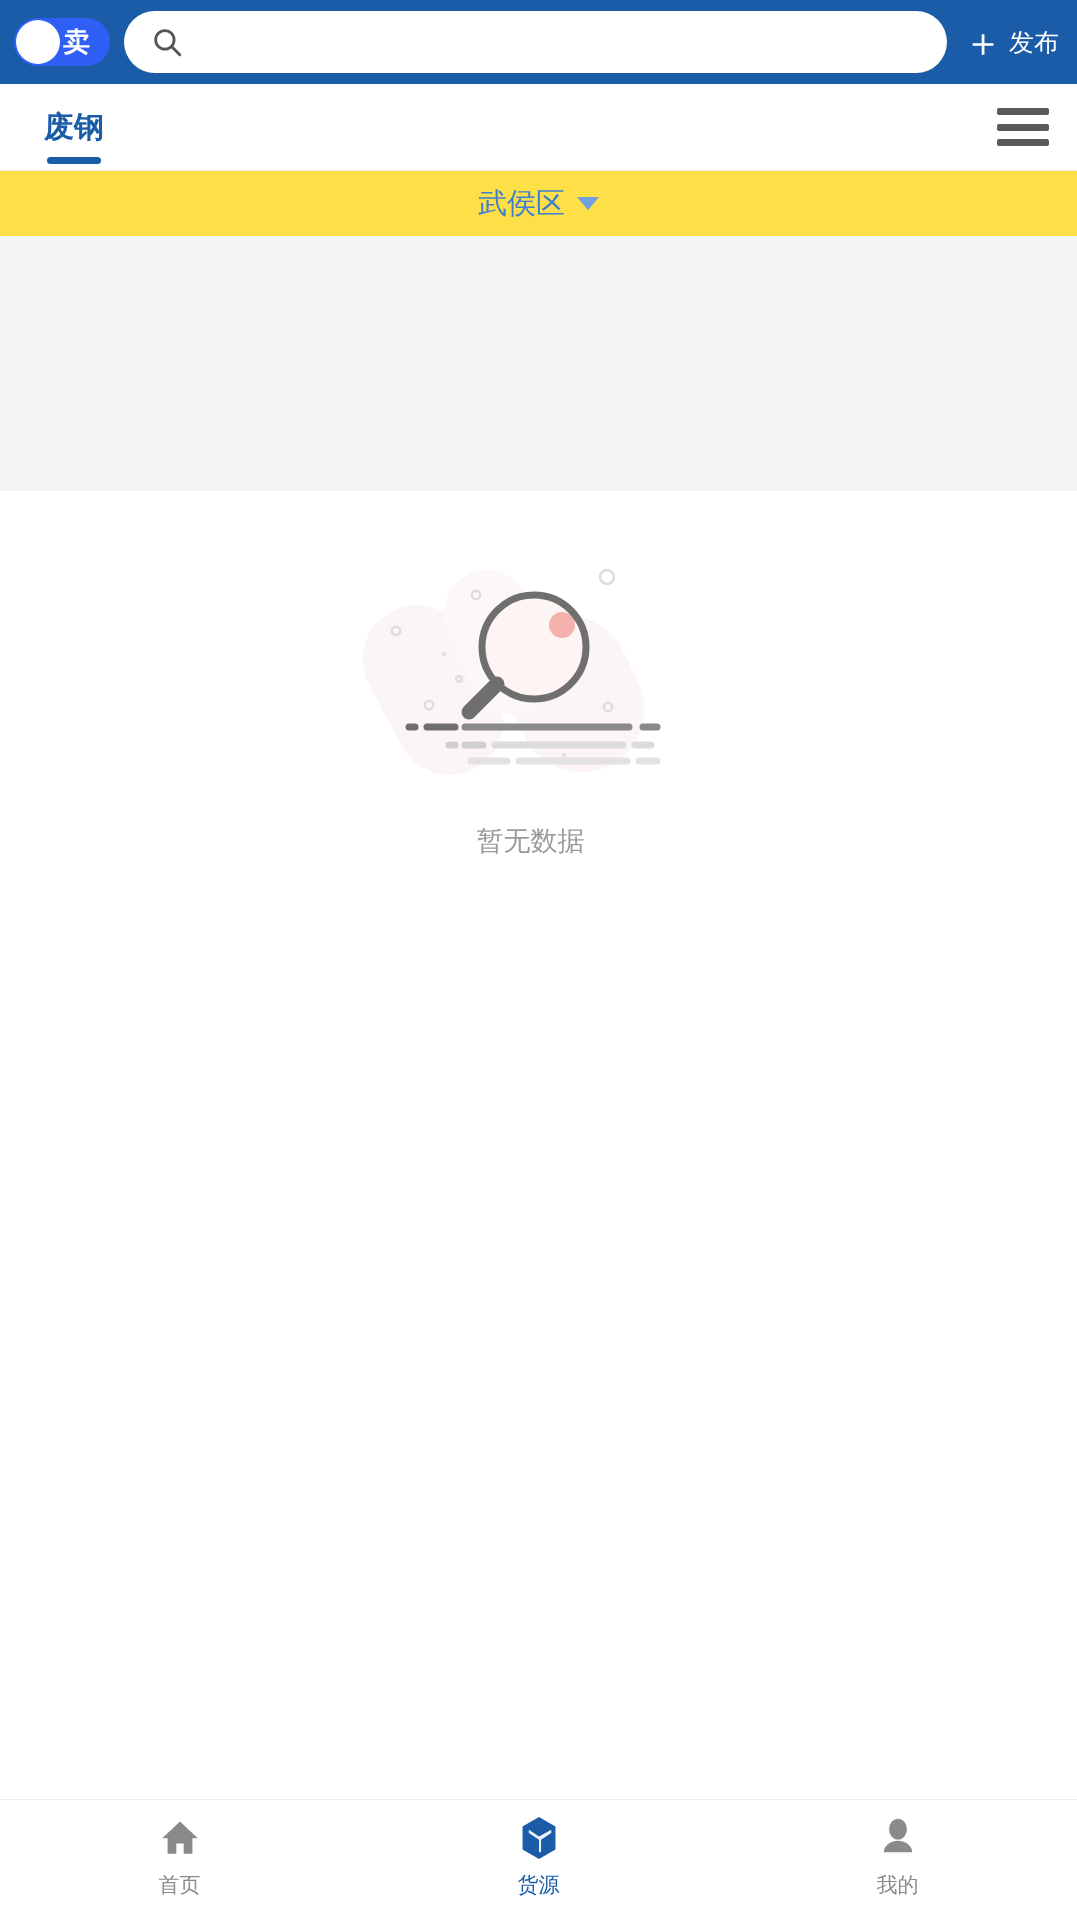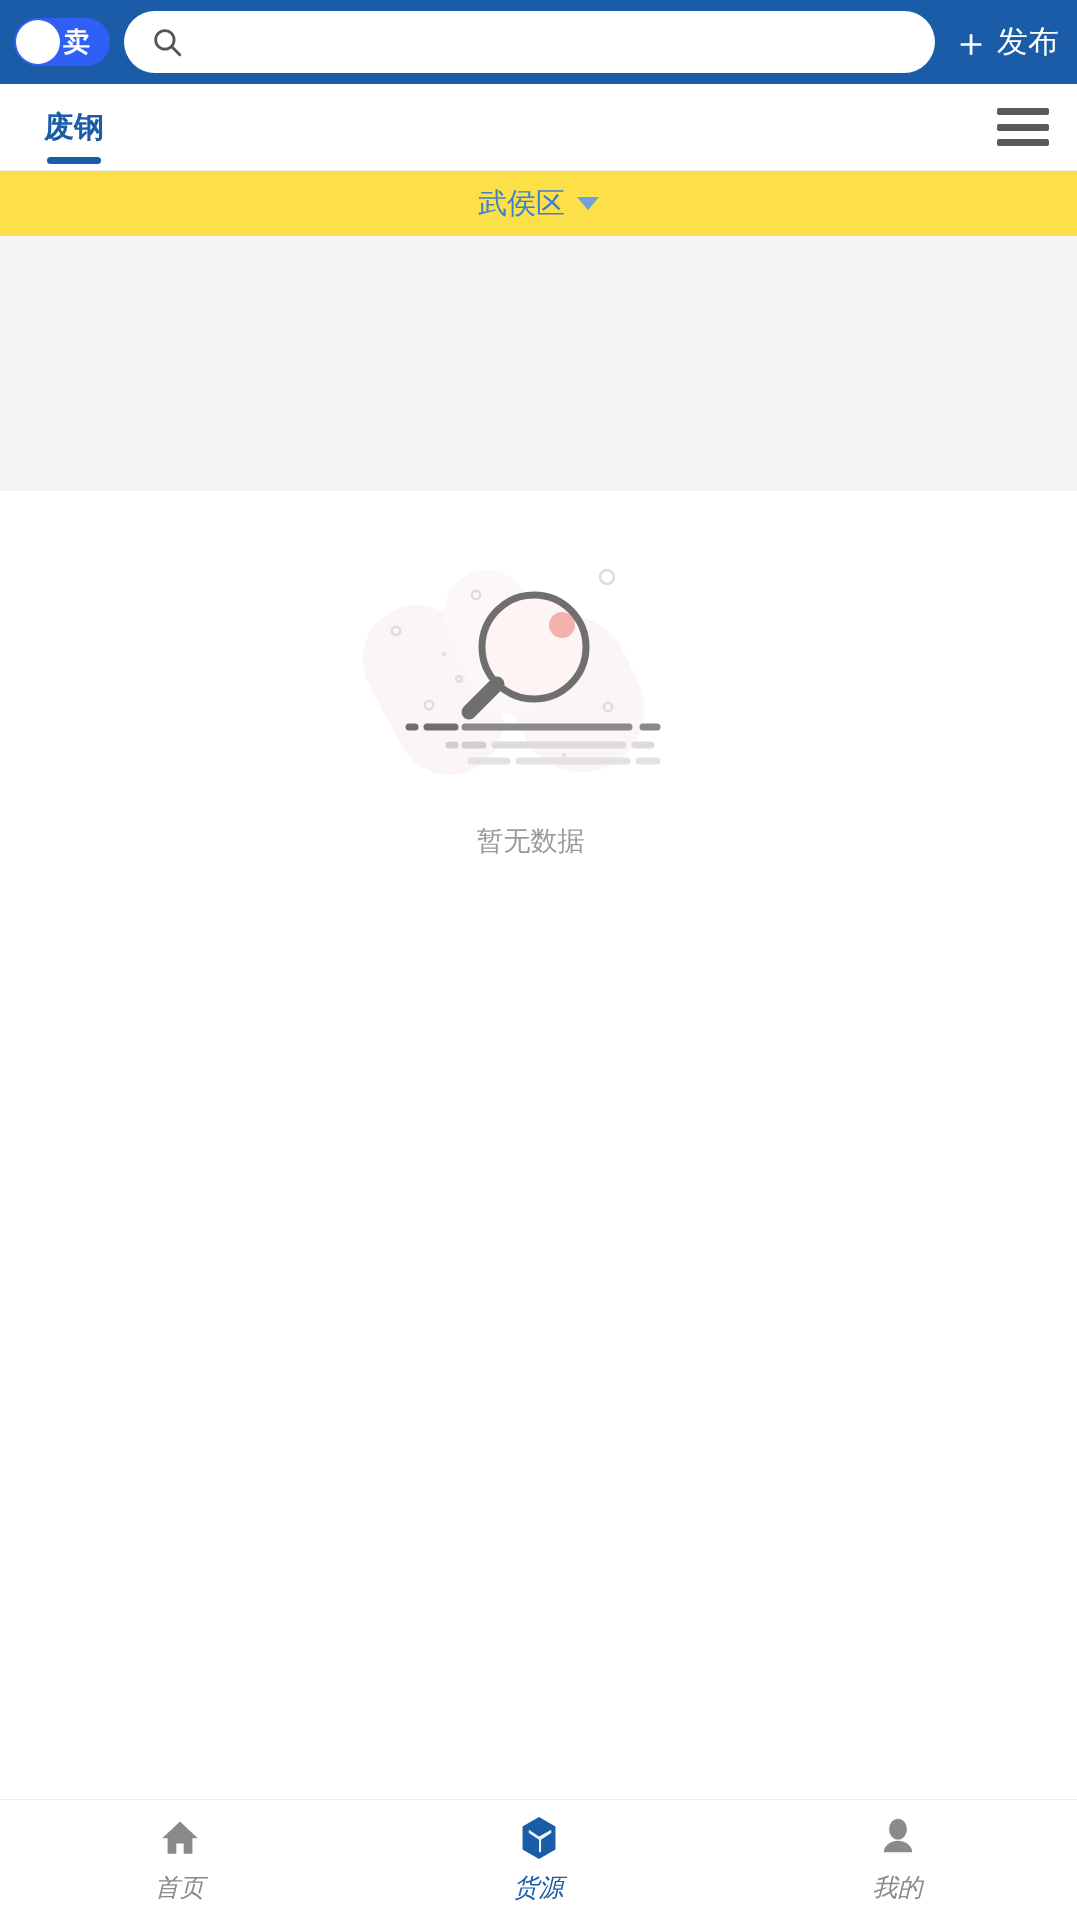--- a/index.html
+++ b/index.html
@@ -85,21 +85,21 @@
     flex: 0 0 auto;
     cursor: pointer;
   }
   .publish-btn .plus {
     font-size: 40px;
     line-height: 40px;
     font-weight: 400;
     margin-right: 6px;
   }
   .publish-btn .plabel {
-    font-size: 31px;
+    font-size: 25px;
     font-weight: 400;
     white-space: nowrap;
   }
 
   
   .tabrow {
     height: 86px;
     background: #ffffff;
     display: flex;
     align-items: center;
@@ -217,23 +217,22 @@
   .navitem {
     flex: 1 1 0;
     display: flex;
     flex-direction: column;
     align-items: center;
     cursor: pointer;
   }
   .navicon { height: 48px; display: flex; align-items: center; justify-content: center; }
   .navlabel {
     margin-top: 9px;
-    font-size: 25px;
+    font-size: 21px;
     color: #8a8a8a;
-    font-style: italic;
   }
   .navitem.active .navlabel { color: #1a5ca8; }
 </style>
 </head>
 <body>
 
 <div class="screen">
 
   <div class="topbar">
 

